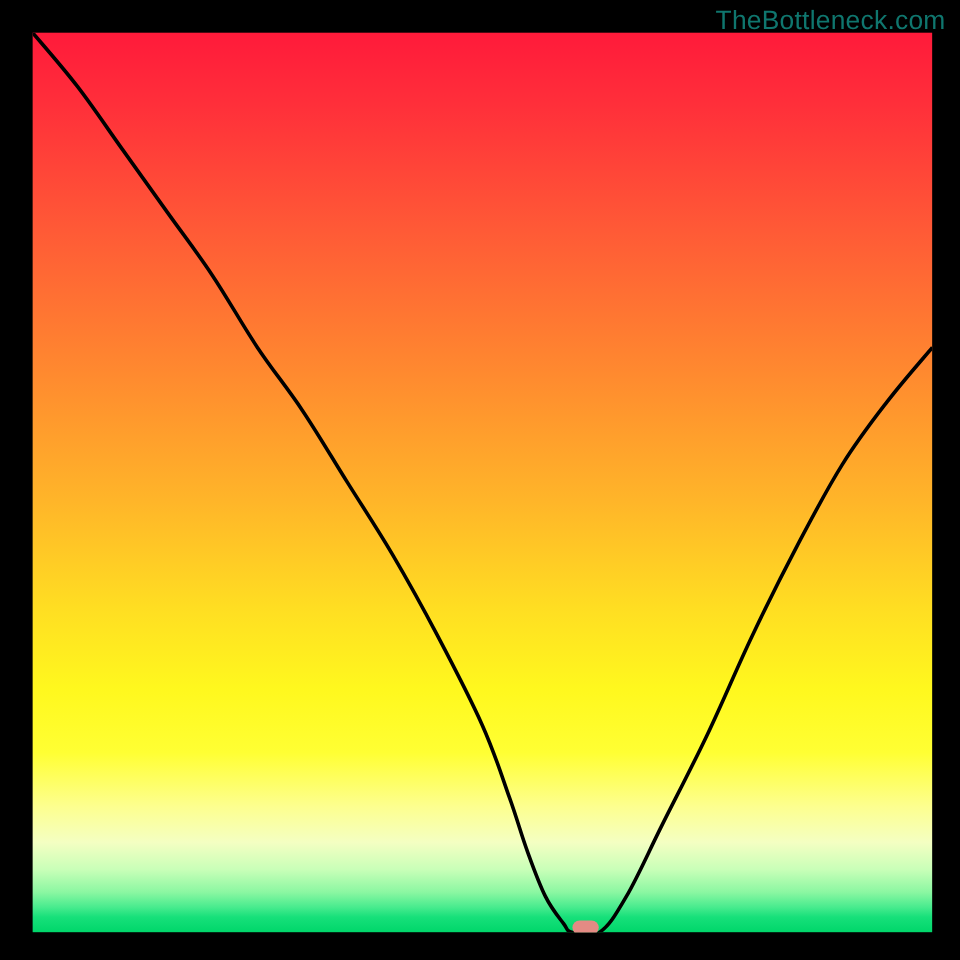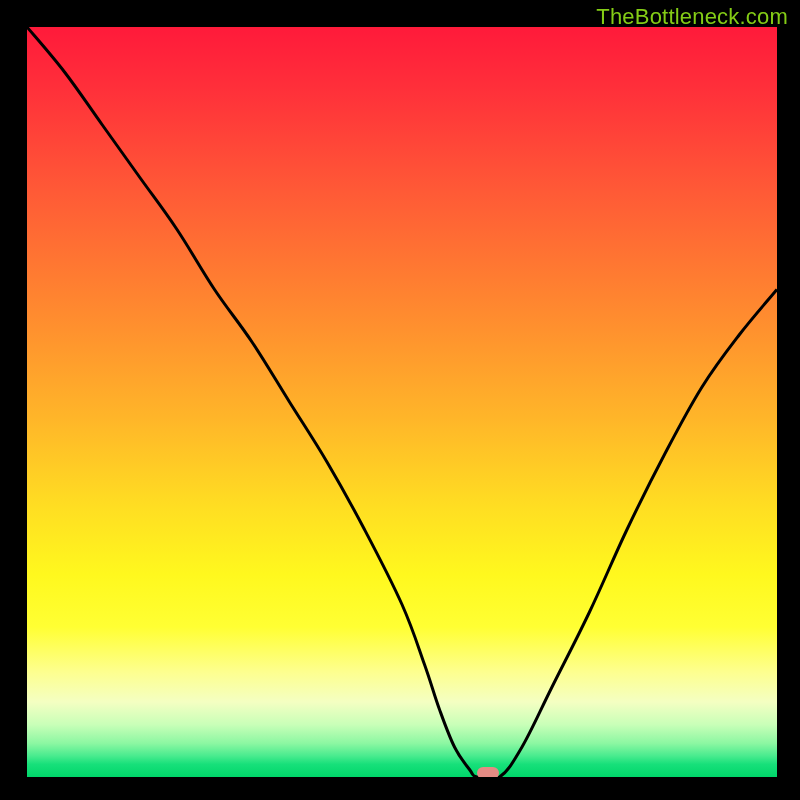--- a/index.html
+++ b/index.html
@@ -13,21 +13,21 @@
   .stage {
     position: relative;
     width: 800px;
     height: 800px;
     background: #000;
   }
   .watermark {
     position: absolute;
     top: 4px;
     right: 12px;
-    color: #84cc16;
+    color: #0f766e;
     font-size: 22px;
     font-weight: 400;
     letter-spacing: 0.2px;
     z-index: 5;
     user-select: none;
   }
   .plot-area {
     position: absolute;
     left: 27px;
     top: 27px;

